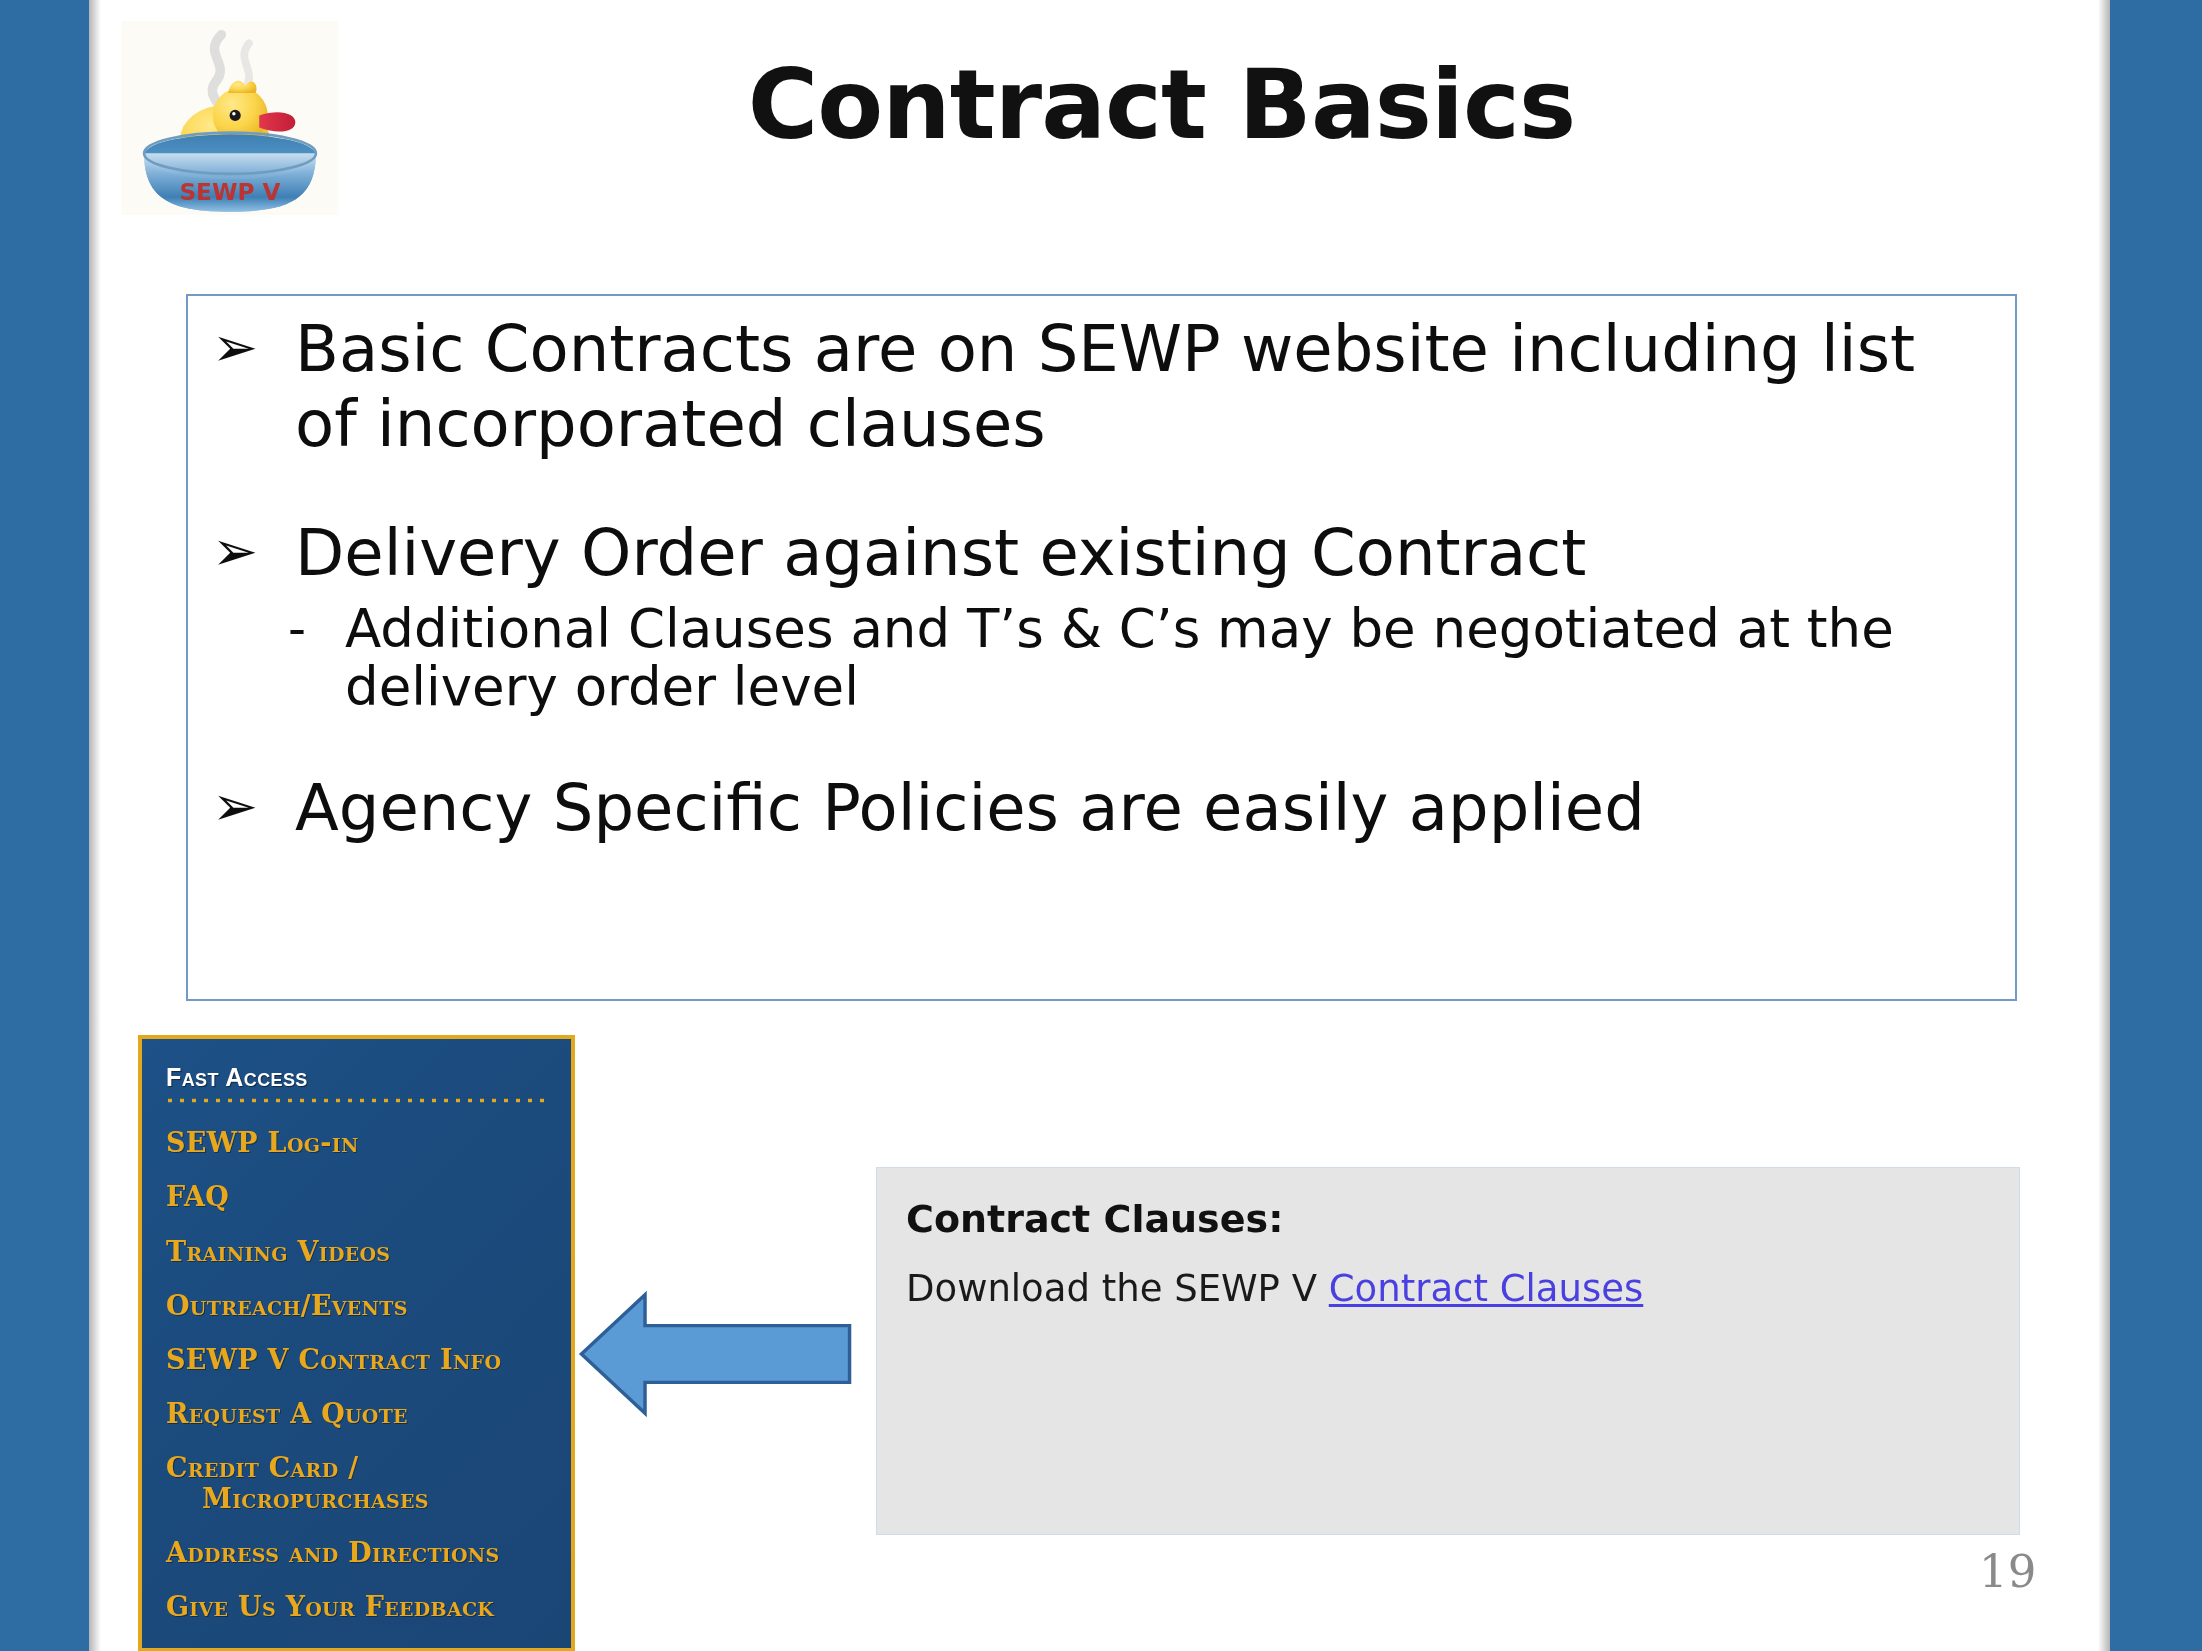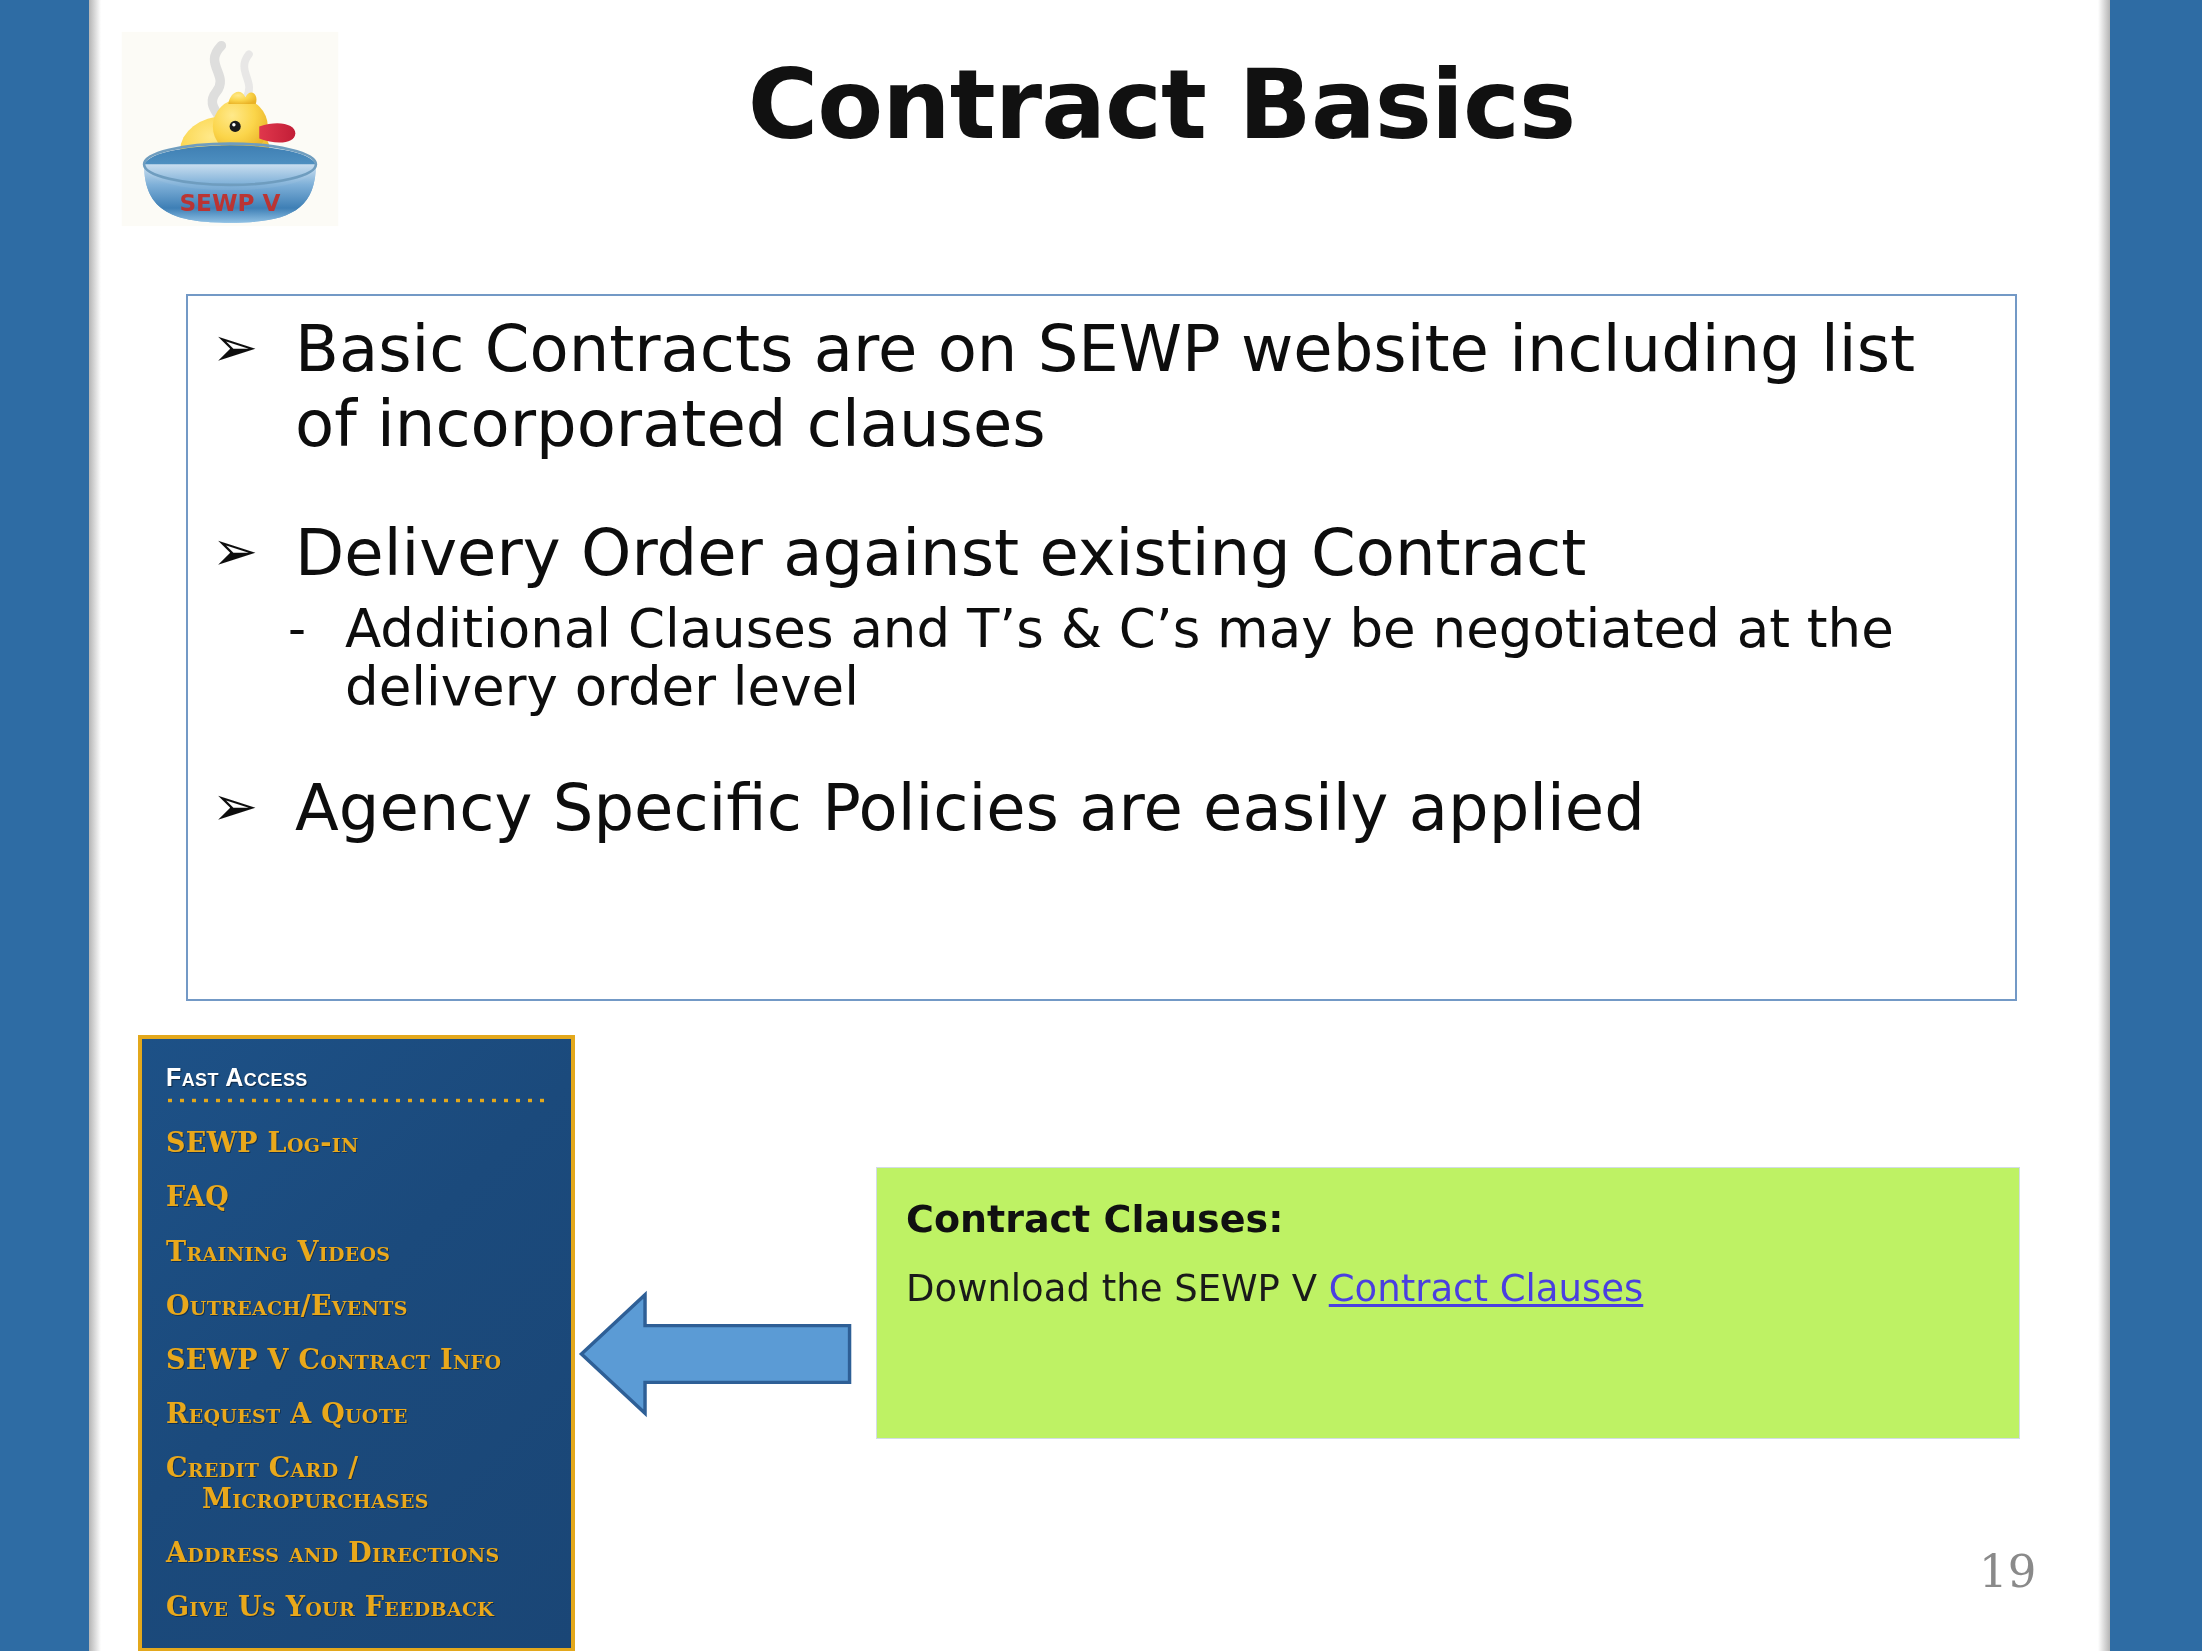--- a/index.html
+++ b/index.html
@@ -37,21 +37,21 @@
   }
   .edge-shadow.right {
     left: 2098px;
     background: linear-gradient(to left, rgba(120,120,120,0.55), rgba(255,255,255,0));
   }
 
   
   .logo-wrap {
     position: absolute;
     left: 120px;
-    top: 30px;
+    top: 19px;
     width: 220px;
     height: 198px;
   }
   .logo-wrap svg { display: block; }
 
   
   .slide-title {
     position: absolute;
     left: 344px;
     top: 50px;
@@ -176,23 +176,23 @@
     width: 275px;
     height: 136px;
   }
 
   
   .contract-box {
     position: absolute;
     left: 876px;
     top: 1167px;
     width: 1144px;
-    height: 272px;
+    height: 368px;
     border: 1.7px solid #D2DCE6;
-    background: #bef264;
+    background: #e5e5e5;
     box-sizing: border-box;
     padding: 22.4px 27.5px 0 29px;
   }
   .cb-heading {
     font-family: "DejaVu Sans", sans-serif;
     font-weight: bold;
     font-size: 38px;
     color: #111111;
     margin: 6.9px 0 0 0;
     line-height: 1.2;

